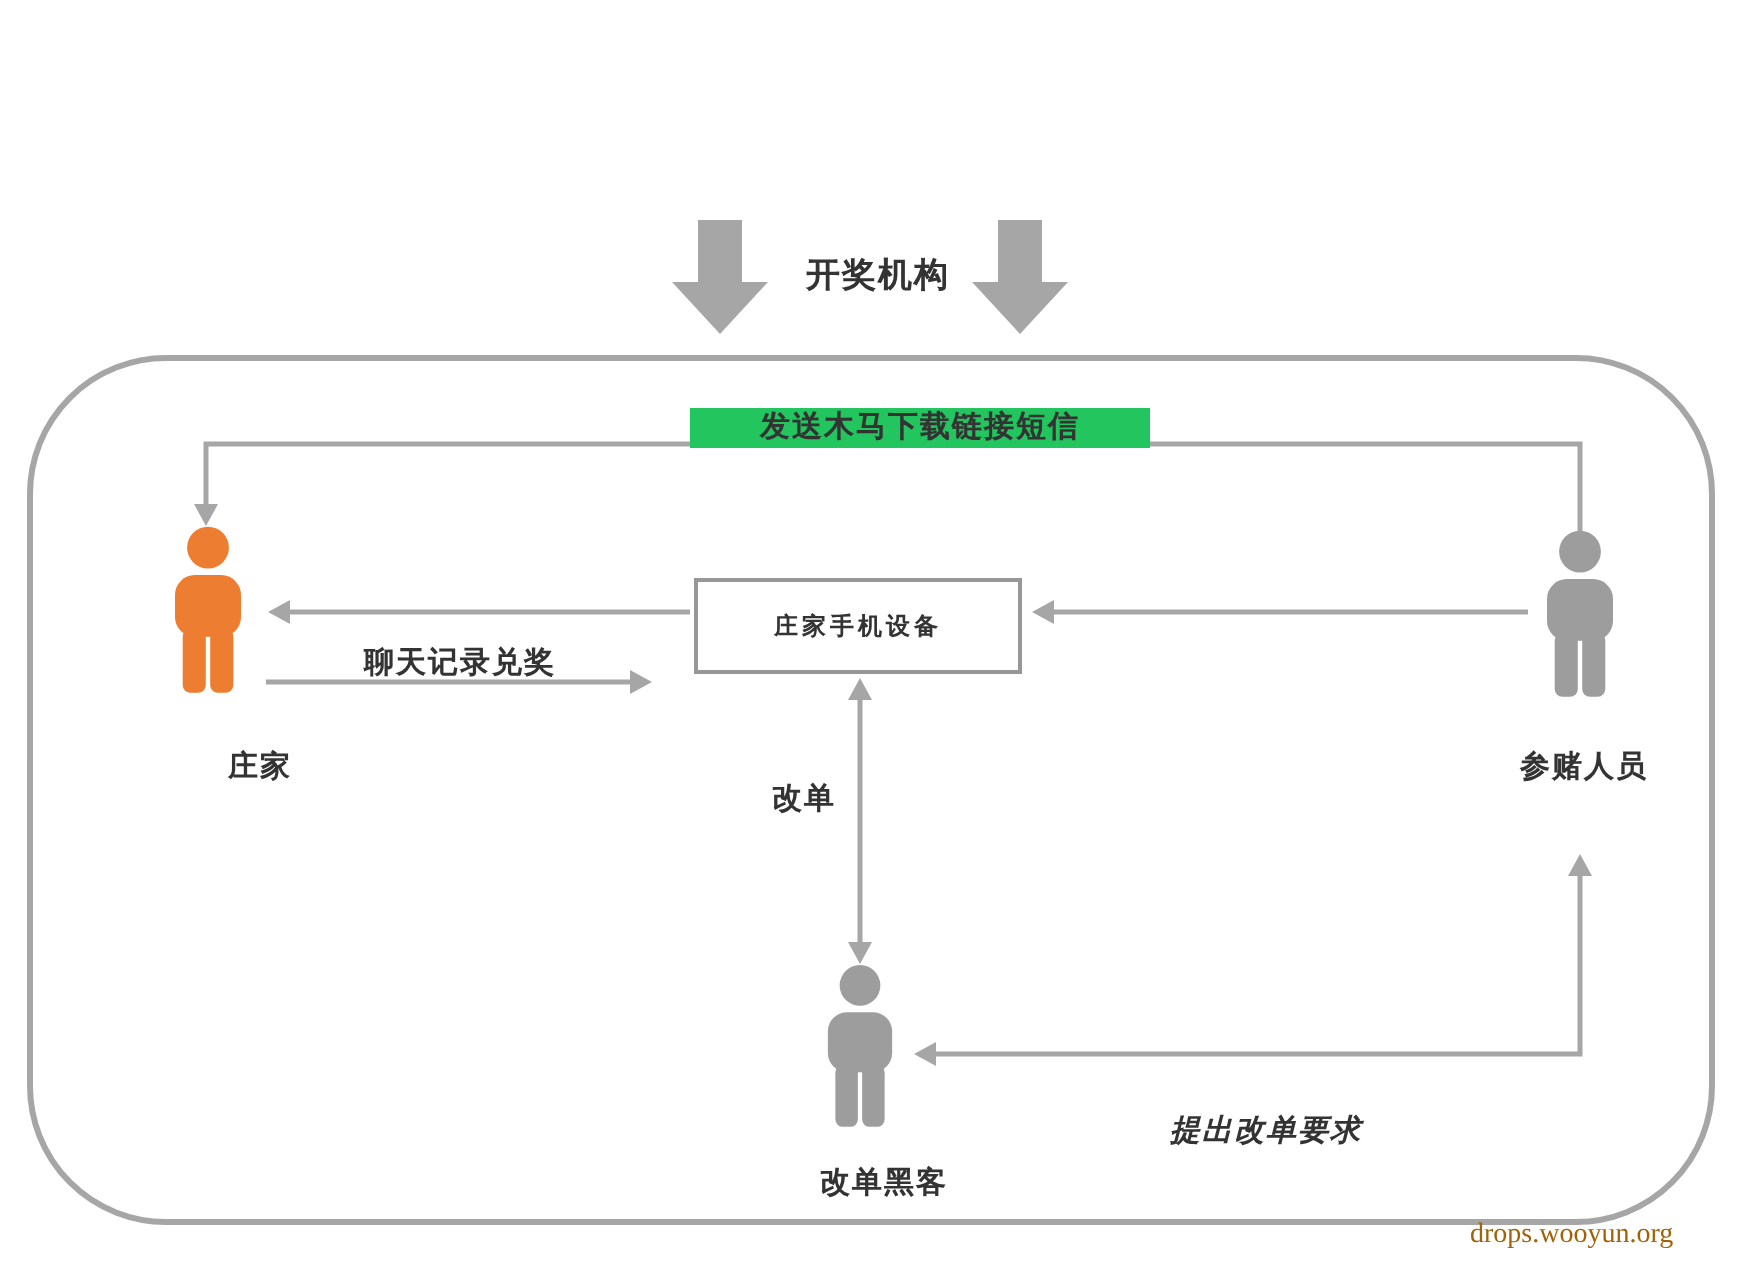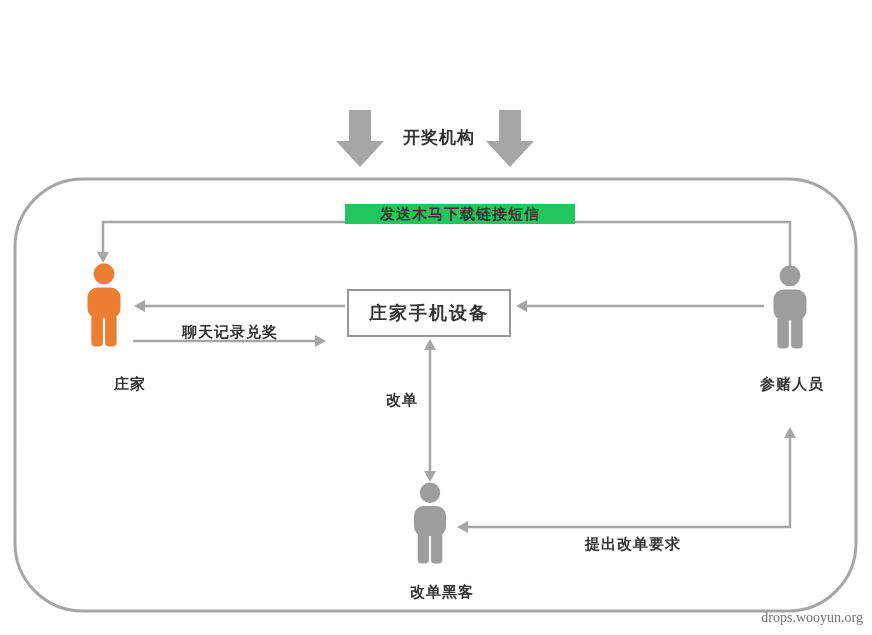--- a/index.html
+++ b/index.html
@@ -33,39 +33,38 @@
     border:2px solid #a0a0a0;
     display:flex;
     align-items:center;
     justify-content:center;
     font-weight:bold;
     color:#333333;
     letter-spacing:2px;
     box-sizing:border-box;
   }
   .institution{left:362px;top:28px;width:148px;height:58px;font-size:19px;}
-  .device{left:347px;top:289px;width:164px;height:48px;font-size:18px;border-color:#979797;}
+  .device{left:347px;top:289px;width:164px;height:48px;font-size:12px;border-color:#979797;}
   .actor-label{font-size:15px;background:transparent;}
   .numbers-label{left:382px;top:127px;width:110px;font-size:17px;background:transparent;}
   .trojan-label{left:345px;top:204px;width:226px;}
   .chat-label{left:158px;top:322px;width:140px;background:transparent;font-family:Liberation Serif, serif;}
   .modified-label{left:548px;top:288px;width:178px;background:transparent;}
   .change-label{left:362px;top:390px;width:76px;background:transparent;}
   .fake-label{left:548px;top:497px;width:170px;background:transparent;}
-  .request-label{left:556px;top:534px;width:150px;background:transparent;}
+  .request-label{left:556px;top:556px;width:150px;background:transparent;font-style:italic;}
   .banker-label{left:64px;top:374px;width:80px;text-align:right;}
   .gambler-label{left:748px;top:374px;width:84px;}
   .hacker-label{left:388px;top:582px;width:84px;text-align:right;}
   .watermark{
     position:absolute;
     left:735px;top:610px;width:128px;
     font-family:"Liberation Serif","DejaVu Serif",serif;
     font-size:14px;
-    color:#737373;
-    text-align:right;
+    color:#a16207;
     font-weight:normal;
   }
 </style>
 </head>
 <body>
 
 <div class="stage">
 
   <svg width="872" height="635" viewBox="0 0 872 635">
     <defs>

